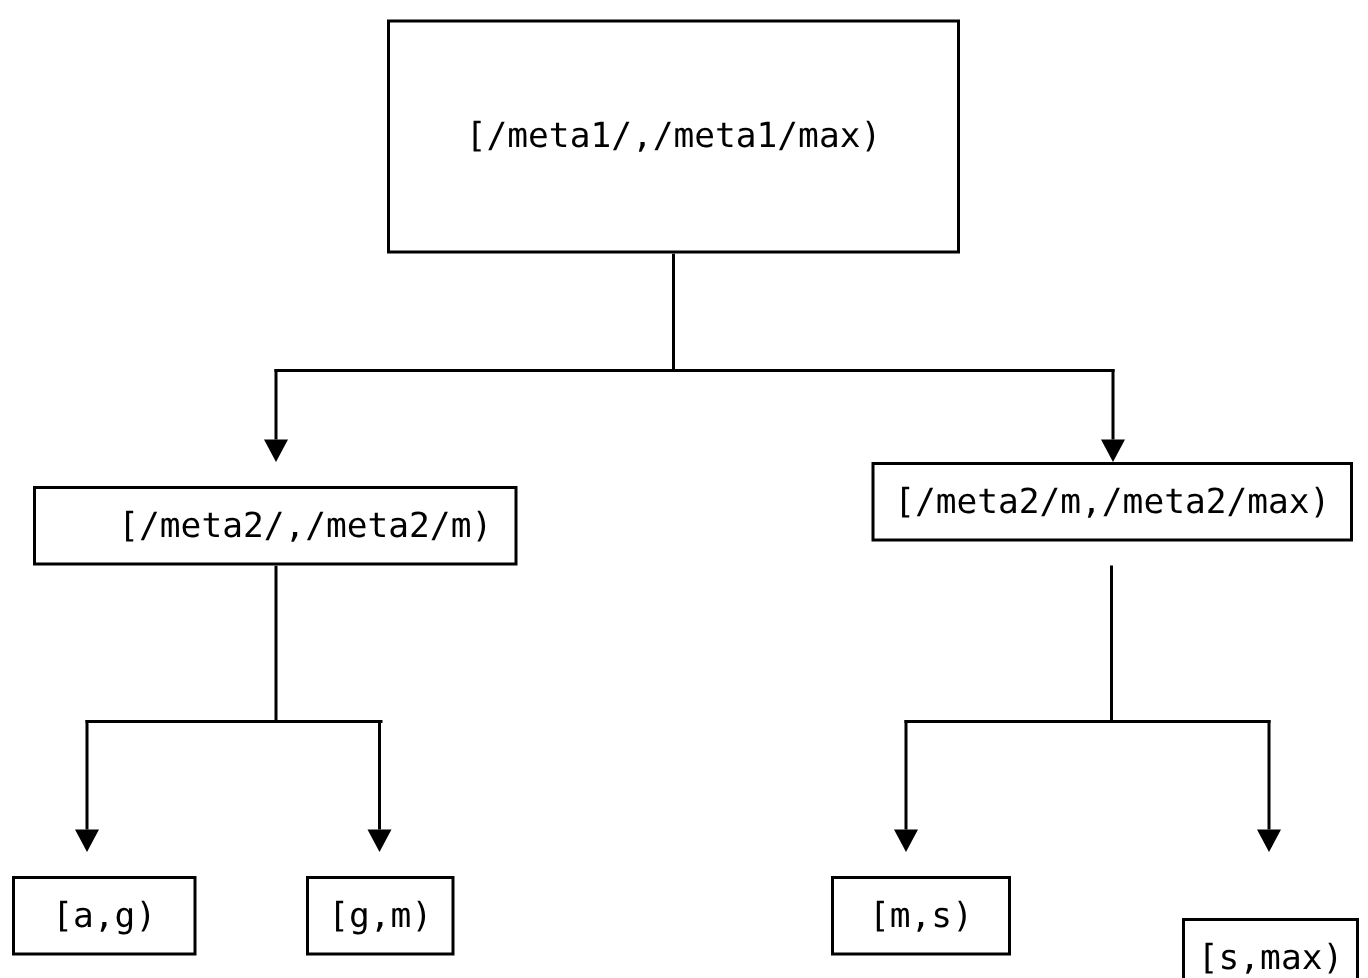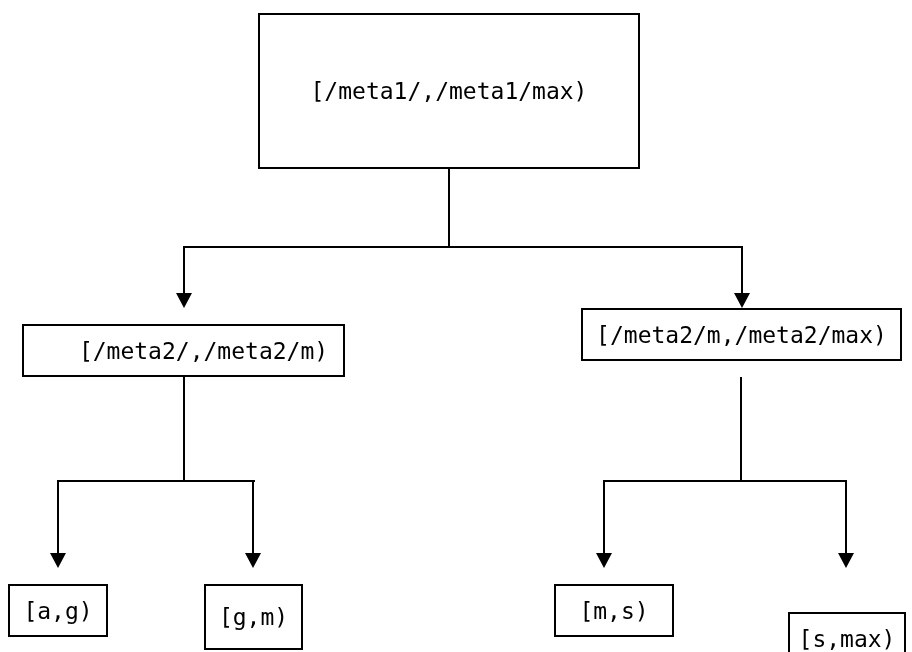--- a/index.html
+++ b/index.html
@@ -38,22 +38,22 @@
     height: 0;
     border-left: 8px solid transparent;
     border-right: 8px solid transparent;
     border-top: 15px solid #000000;
   }
 
   
   #node-root      { left: 258px; top:  13px; width: 382px; height: 156px; }
   #node-meta2-low { left:  22px; top: 324px; width: 323px; height:  53px; padding-left: 40px; }
   #node-meta2-high{ left: 581px; top: 308px; width: 321px; height:  53px; }
-  #node-leaf-ag   { left:   8px; top: 584px; width: 100px; height:  53px; }
-  #node-leaf-gm   { left: 204px; top: 584px; width:  99px; height:  66px; }
+  #node-leaf-ag   { left:   8px; top: 584px; width: 123px; height:  53px; }
+  #node-leaf-gm   { left: 204px; top: 584px; width:  99px; height:  53px; }
   #node-leaf-ms   { left: 554px; top: 584px; width: 120px; height:  53px; }
   #node-leaf-smax { left: 788px; top: 612px; width: 118px; height:  53px; }
 
   
   #root-stem   { left: 448px; top: 169px; width:   2px; height: 78px; }
   #h-rail-1    { left: 183px; top: 246px; width: 560px; height:  2px; }
   #drop-1a     { left: 183px; top: 246px; width:   2px; height: 47px; }
   #drop-1b     { left: 741px; top: 246px; width:   2px; height: 47px; }
   #arrow-1a    { left: 176px; top: 293px; }
   #arrow-1b    { left: 734px; top: 293px; }

